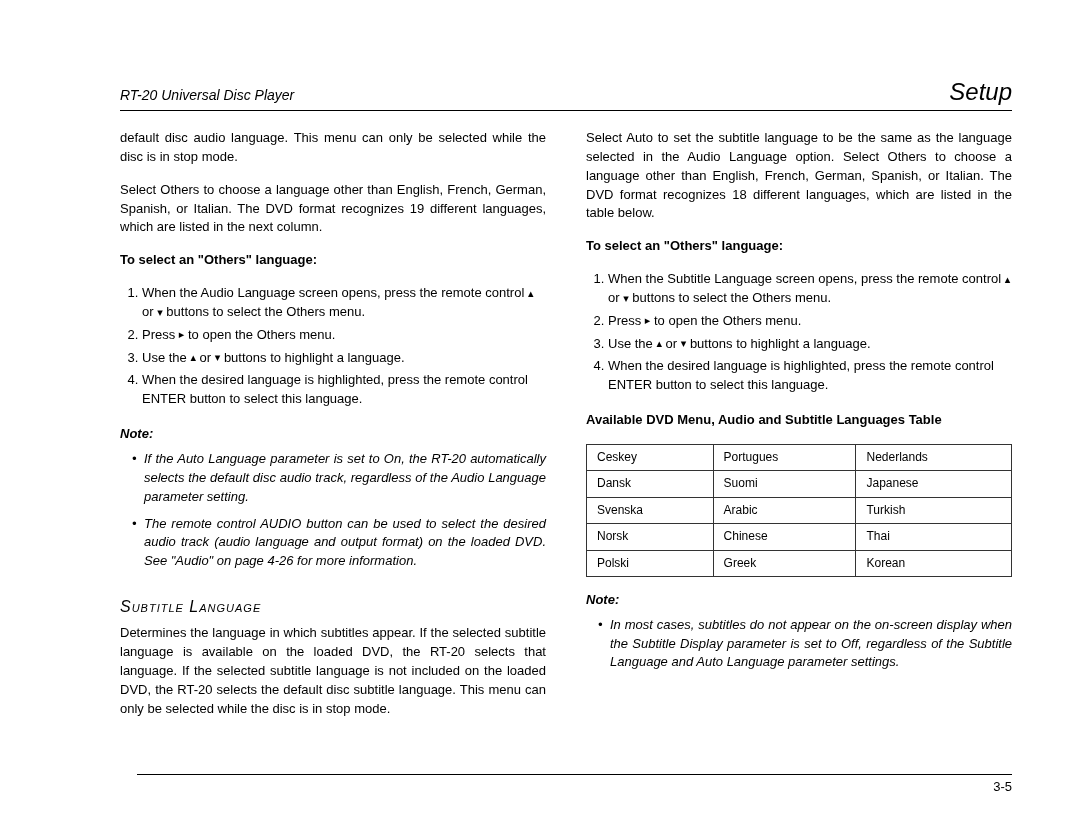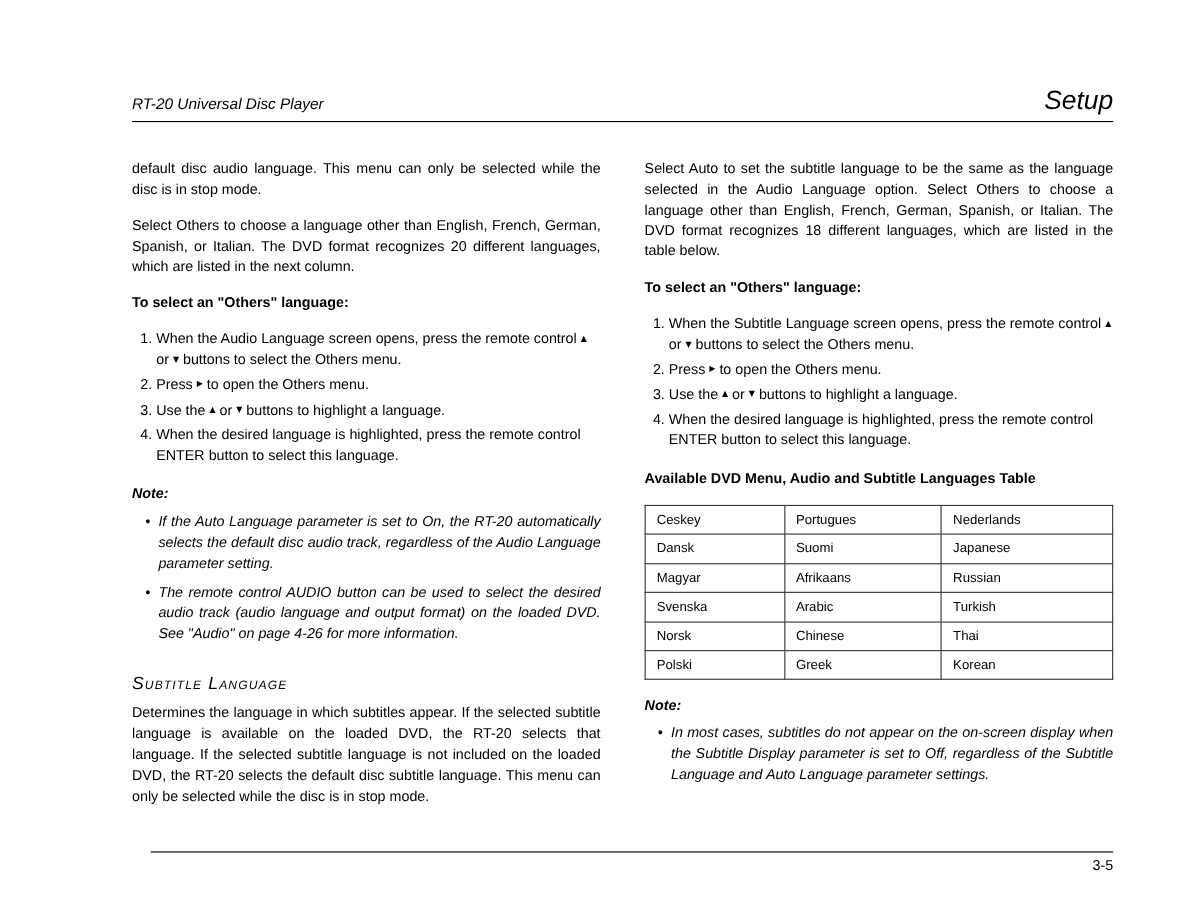--- a/index.html
+++ b/index.html
@@ -33,21 +33,20 @@
     font-size: 24px;
   }
   .columns {
     display: flex;
     gap: 40px;
   }
   .col {
     flex: 1;
     font-size: 13px;
     line-height: 1.45;
-    margin-top: 15px;
   }
   .col p {
     margin: 0 0 14px 0;
     text-align: justify;
   }
   .strong {
     font-weight: bold;
   }
   .ital {
     font-style: italic;
@@ -123,21 +122,21 @@
 
   <div class="header">
     <span class="header-left">RT-20 Universal Disc Player</span>
     <span class="header-right">Setup</span>
   </div>
 
   <div class="columns">
 
     <div class="col">
       <p>default disc audio language. This menu can only be selected while the disc is in stop mode.</p>
-      <p>Select Others to choose a language other than English, French, German, Spanish, or Italian. The DVD format recognizes 20 different languages, which are listed in the next column.</p>
+      <p>Select Others to choose a language other than English, French, German, Spanish, or Italian. The DVD format recognizes 19 different languages, which are listed in the next column.</p>
 
       <p class="strong">To select an "Others" language:</p>
 
       <ol>
         <li>
           <span>When the Audio Language screen opens, press the remote control </span><span class="arrow">▴</span><span> or </span><span class="arrow">▾</span><span> buttons to select the Others menu.</span>
         </li>
         <li>
           <span>Press </span><span class="arrow">▸</span><span> to open the Others menu.</span>
         </li>
@@ -183,25 +182,20 @@
           <td>Ceskey</td>
           <td>Portugues</td>
           <td>Nederlands</td>
         </tr>
         <tr>
           <td>Dansk</td>
           <td>Suomi</td>
           <td>Japanese</td>
         </tr>
         <tr>
-          <td>Magyar</td>
-          <td>Afrikaans</td>
-          <td>Russian</td>
-        </tr>
-        <tr>
           <td>Svenska</td>
           <td>Arabic</td>
           <td>Turkish</td>
         </tr>
         <tr>
           <td>Norsk</td>
           <td>Chinese</td>
           <td>Thai</td>
         </tr>
         <tr>

